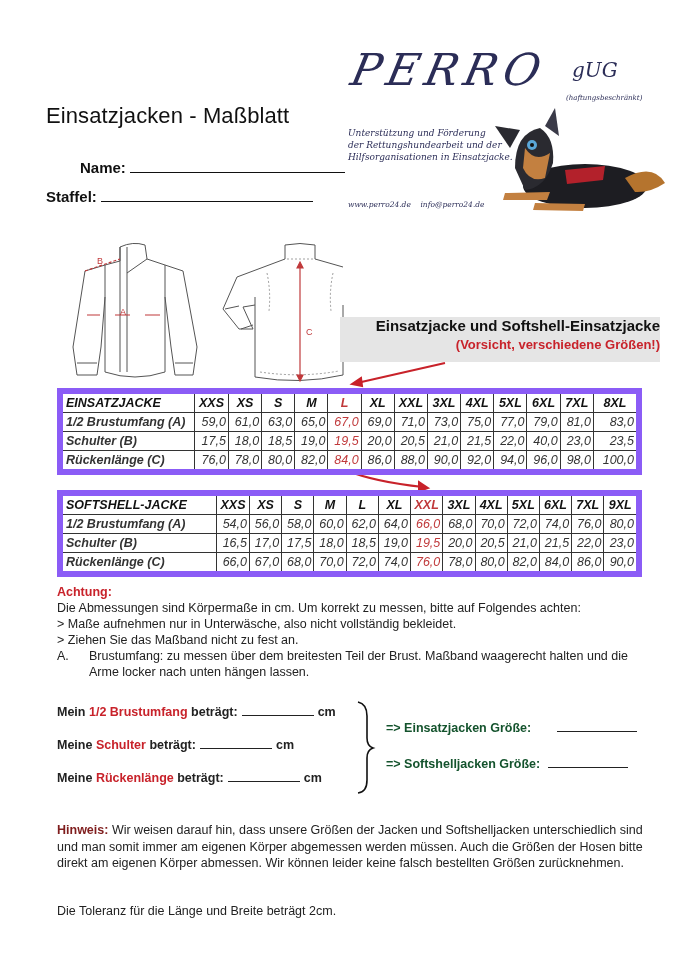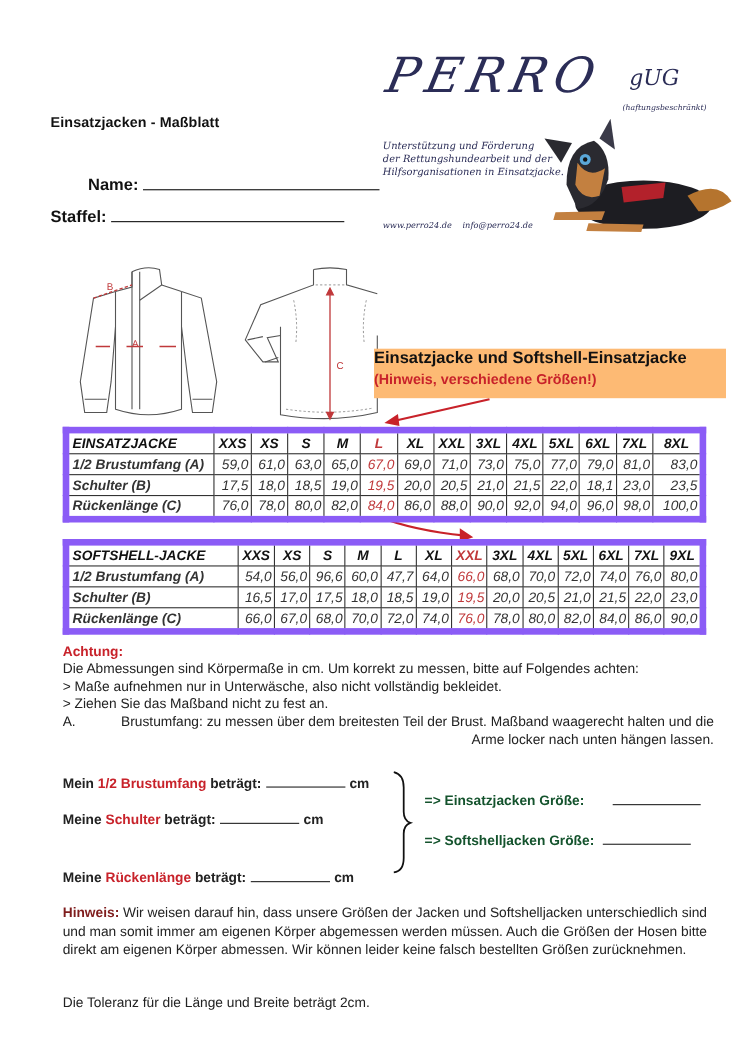--- a/index.html
+++ b/index.html
@@ -1,19 +1,19 @@
 <!DOCTYPE html>
 <html><head>
 <meta charset="utf-8">
 <style>
   html, body { margin:0; padding:0; background:#fff; }
   body { width:683px; height:966px; position:relative; overflow:hidden;
          font-family:"Liberation Sans","DejaVu Sans",sans-serif; color:#111; }
   .abs { position:absolute; }
-  .title { left:46px; top:103px; font-size:13px; font-weight:bold; letter-spacing:0.1px; }
+  .title { left:46px; top:103px; font-size:22px; font-weight:normal; letter-spacing:0.1px; }
   .field { font-size:15px; font-weight:bold; }
   .field .line { display:inline-block; border-bottom:1.5px solid #111; height:14px; vertical-align:baseline; margin-left:4px; }
   .red { color:#c8222a; }
 
   
   .logo-title { left:352px; top:44px; font-family:"DejaVu Serif",serif; font-style:italic; font-size:44px;
                 color:#2b2d57; letter-spacing:6px; transform:skewX(-12deg); font-weight:normal; }
   .logo-gug { left:572px; top:58px; font-family:"DejaVu Serif",serif; font-style:italic; font-size:20px; color:#2b2d57; }
   .logo-sub { left:566px; top:94px; font-family:"DejaVu Serif",serif; font-style:italic; font-size:7px; color:#2b2d57; }
   .tagline { left:348px; top:127px; font-family:"DejaVu Serif",serif; font-style:italic; font-size:9px; line-height:12px; color:#2b2d57; }
@@ -117,23 +117,23 @@
     <path d="M45 135 Q85 141 124 134"></path>
   </g>
   <g stroke="#c0393b" stroke-width="1.2" fill="#c0393b">
     <line x1="85" y1="27" x2="85" y2="142"></line>
     <path d="M82 31 L85 25 L88 31 Z"></path>
     <path d="M82 138 L85 144 L88 138 Z"></path>
   </g>
   <text x="91" y="98" font-size="9" fill="#c0393b" font-family="Liberation Sans, sans-serif">C</text>
 </svg>
 
-<div class="abs caption-box" style="background:#fdba74;">
+<div class="abs caption-box" style="background:#e5e5e5;text-align:right;">
   <div class="caption-h">Einsatzjacke und Softshell-Einsatzjacke</div>
-  <div class="caption-r">(Hinweis, verschiedene Größen!)</div>
+  <div class="caption-r">(Vorsicht, verschiedene Größen!)</div>
 </div>
 
 <svg class="abs" style="left:0; top:0;" width="683" height="500" viewBox="0 0 683 500">
   <g stroke="#c8222a" stroke-width="2" fill="#c8222a">
     <line x1="445" y1="363" x2="357" y2="383"></line>
     <path d="M352 384 L361 378 L362 386 Z"></path>
     <path d="M345 470 Q375 482 423 487" fill="none"></path>
     <path d="M428 488 L419 482 L419 491 Z"></path>
   </g>
 </svg>
@@ -177,21 +177,21 @@
     <td>17,5</td>
     <td>18,0</td>
     <td>18,5</td>
     <td>19,0</td>
     <td class="hl">19,5</td>
     <td>20,0</td>
     <td>20,5</td>
     <td>21,0</td>
     <td>21,5</td>
     <td>22,0</td>
-    <td>18,1</td>
+    <td>40,0</td>
     <td>23,0</td>
     <td>23,5</td>
   </tr>
   <tr>
     <td class="lbl">Rückenlänge (C)</td>
     <td>76,0</td>
     <td>78,0</td>
     <td>80,0</td>
     <td>82,0</td>
     <td class="hl">84,0</td>
@@ -222,23 +222,23 @@
     <th>4XL</th>
     <th>5XL</th>
     <th>6XL</th>
     <th>7XL</th>
     <th>9XL</th>
   </tr>
   <tr>
     <td class="lbl">1/2 Brustumfang (A)</td>
     <td>54,0</td>
     <td>56,0</td>
-    <td>96,6</td>
+    <td>58,0</td>
     <td>60,0</td>
-    <td>47,7</td>
+    <td>62,0</td>
     <td>64,0</td>
     <td class="hl">66,0</td>
     <td>68,0</td>
     <td>70,0</td>
     <td>72,0</td>
     <td>74,0</td>
     <td>76,0</td>
     <td>80,0</td>
   </tr>
   <tr>
@@ -276,35 +276,35 @@
 </tbody>
   </table>
 
 <div class="abs notes">
   <div class="ach">Achtung:</div>
   <div>Die Abmessungen sind Körpermaße in cm. Um korrekt zu messen, bitte auf Folgendes achten:</div>
   <div>&gt; Maße aufnehmen nur in Unterwäsche, also nicht vollständig bekleidet.</div>
   <div>&gt; Ziehen Sie das Maßband nicht zu fest an.</div>
   <div class="ind">
     <span class="k">A.</span>
-    <span style="width:560px;text-align:right;">Brustumfang: zu messen über dem breitesten Teil der Brust. Maßband waagerecht halten und die Arme locker nach unten hängen lassen.</span>
+    <span style="width:560px;">Brustumfang: zu messen über dem breitesten Teil der Brust. Maßband waagerecht halten und die Arme locker nach unten hängen lassen.</span>
   </div>
 </div>
 
 <div class="abs meas" style="top:704px;">
   <span>Mein</span>
   <span class="red">1/2 Brustumfang</span>
   <span>beträgt:</span><span class="blank"></span><span>cm</span>
 </div>
 <div class="abs meas" style="top:737px;">
   <span>Meine</span>
   <span class="red">Schulter</span>
   <span>beträgt:</span><span class="blank"></span><span>cm</span>
 </div>
-<div class="abs meas" style="top:770px;margin-top:20px;">
+<div class="abs meas" style="top:770px;">
   <span>Meine</span>
   <span class="red">Rückenlänge</span>
   <span>beträgt:</span><span class="blank"></span><span>cm</span>
 </div>
 
 <svg class="abs" style="left:355px; top:700px;" width="22" height="95" viewBox="0 0 22 95">
   <path d="M3 2 Q12 4 12 16 L12 38 Q12 46 18 48 Q12 50 12 58 L12 80 Q12 92 3 93" fill="none" stroke="#111" stroke-width="1.6"></path>
 </svg>
 
 <div class="abs res" style="top:720px;">

